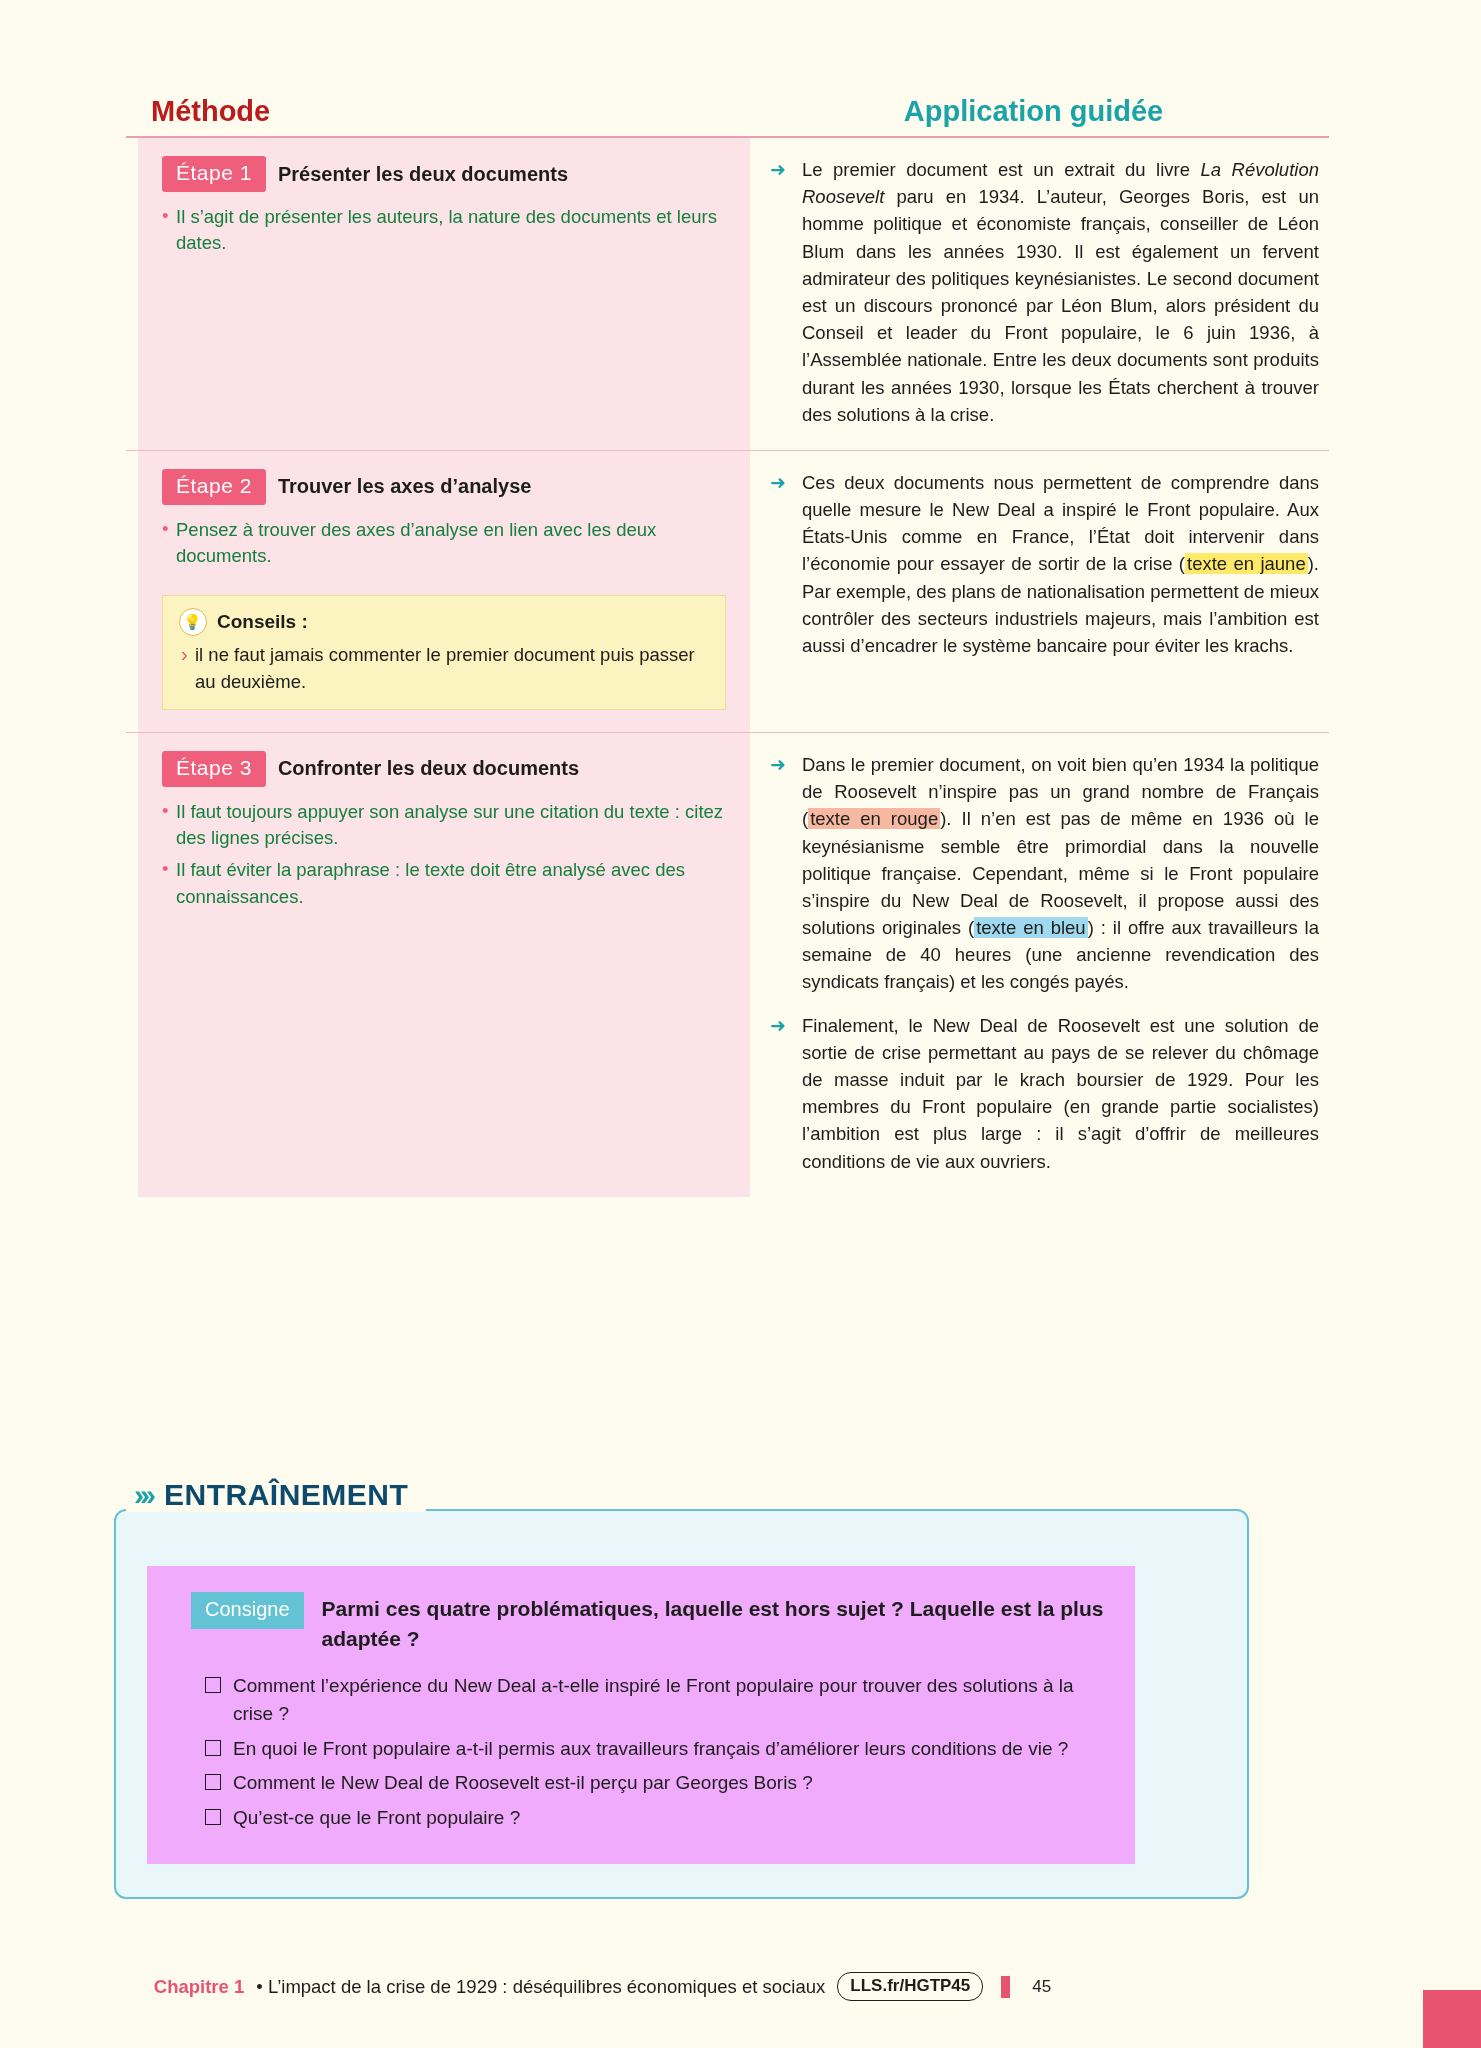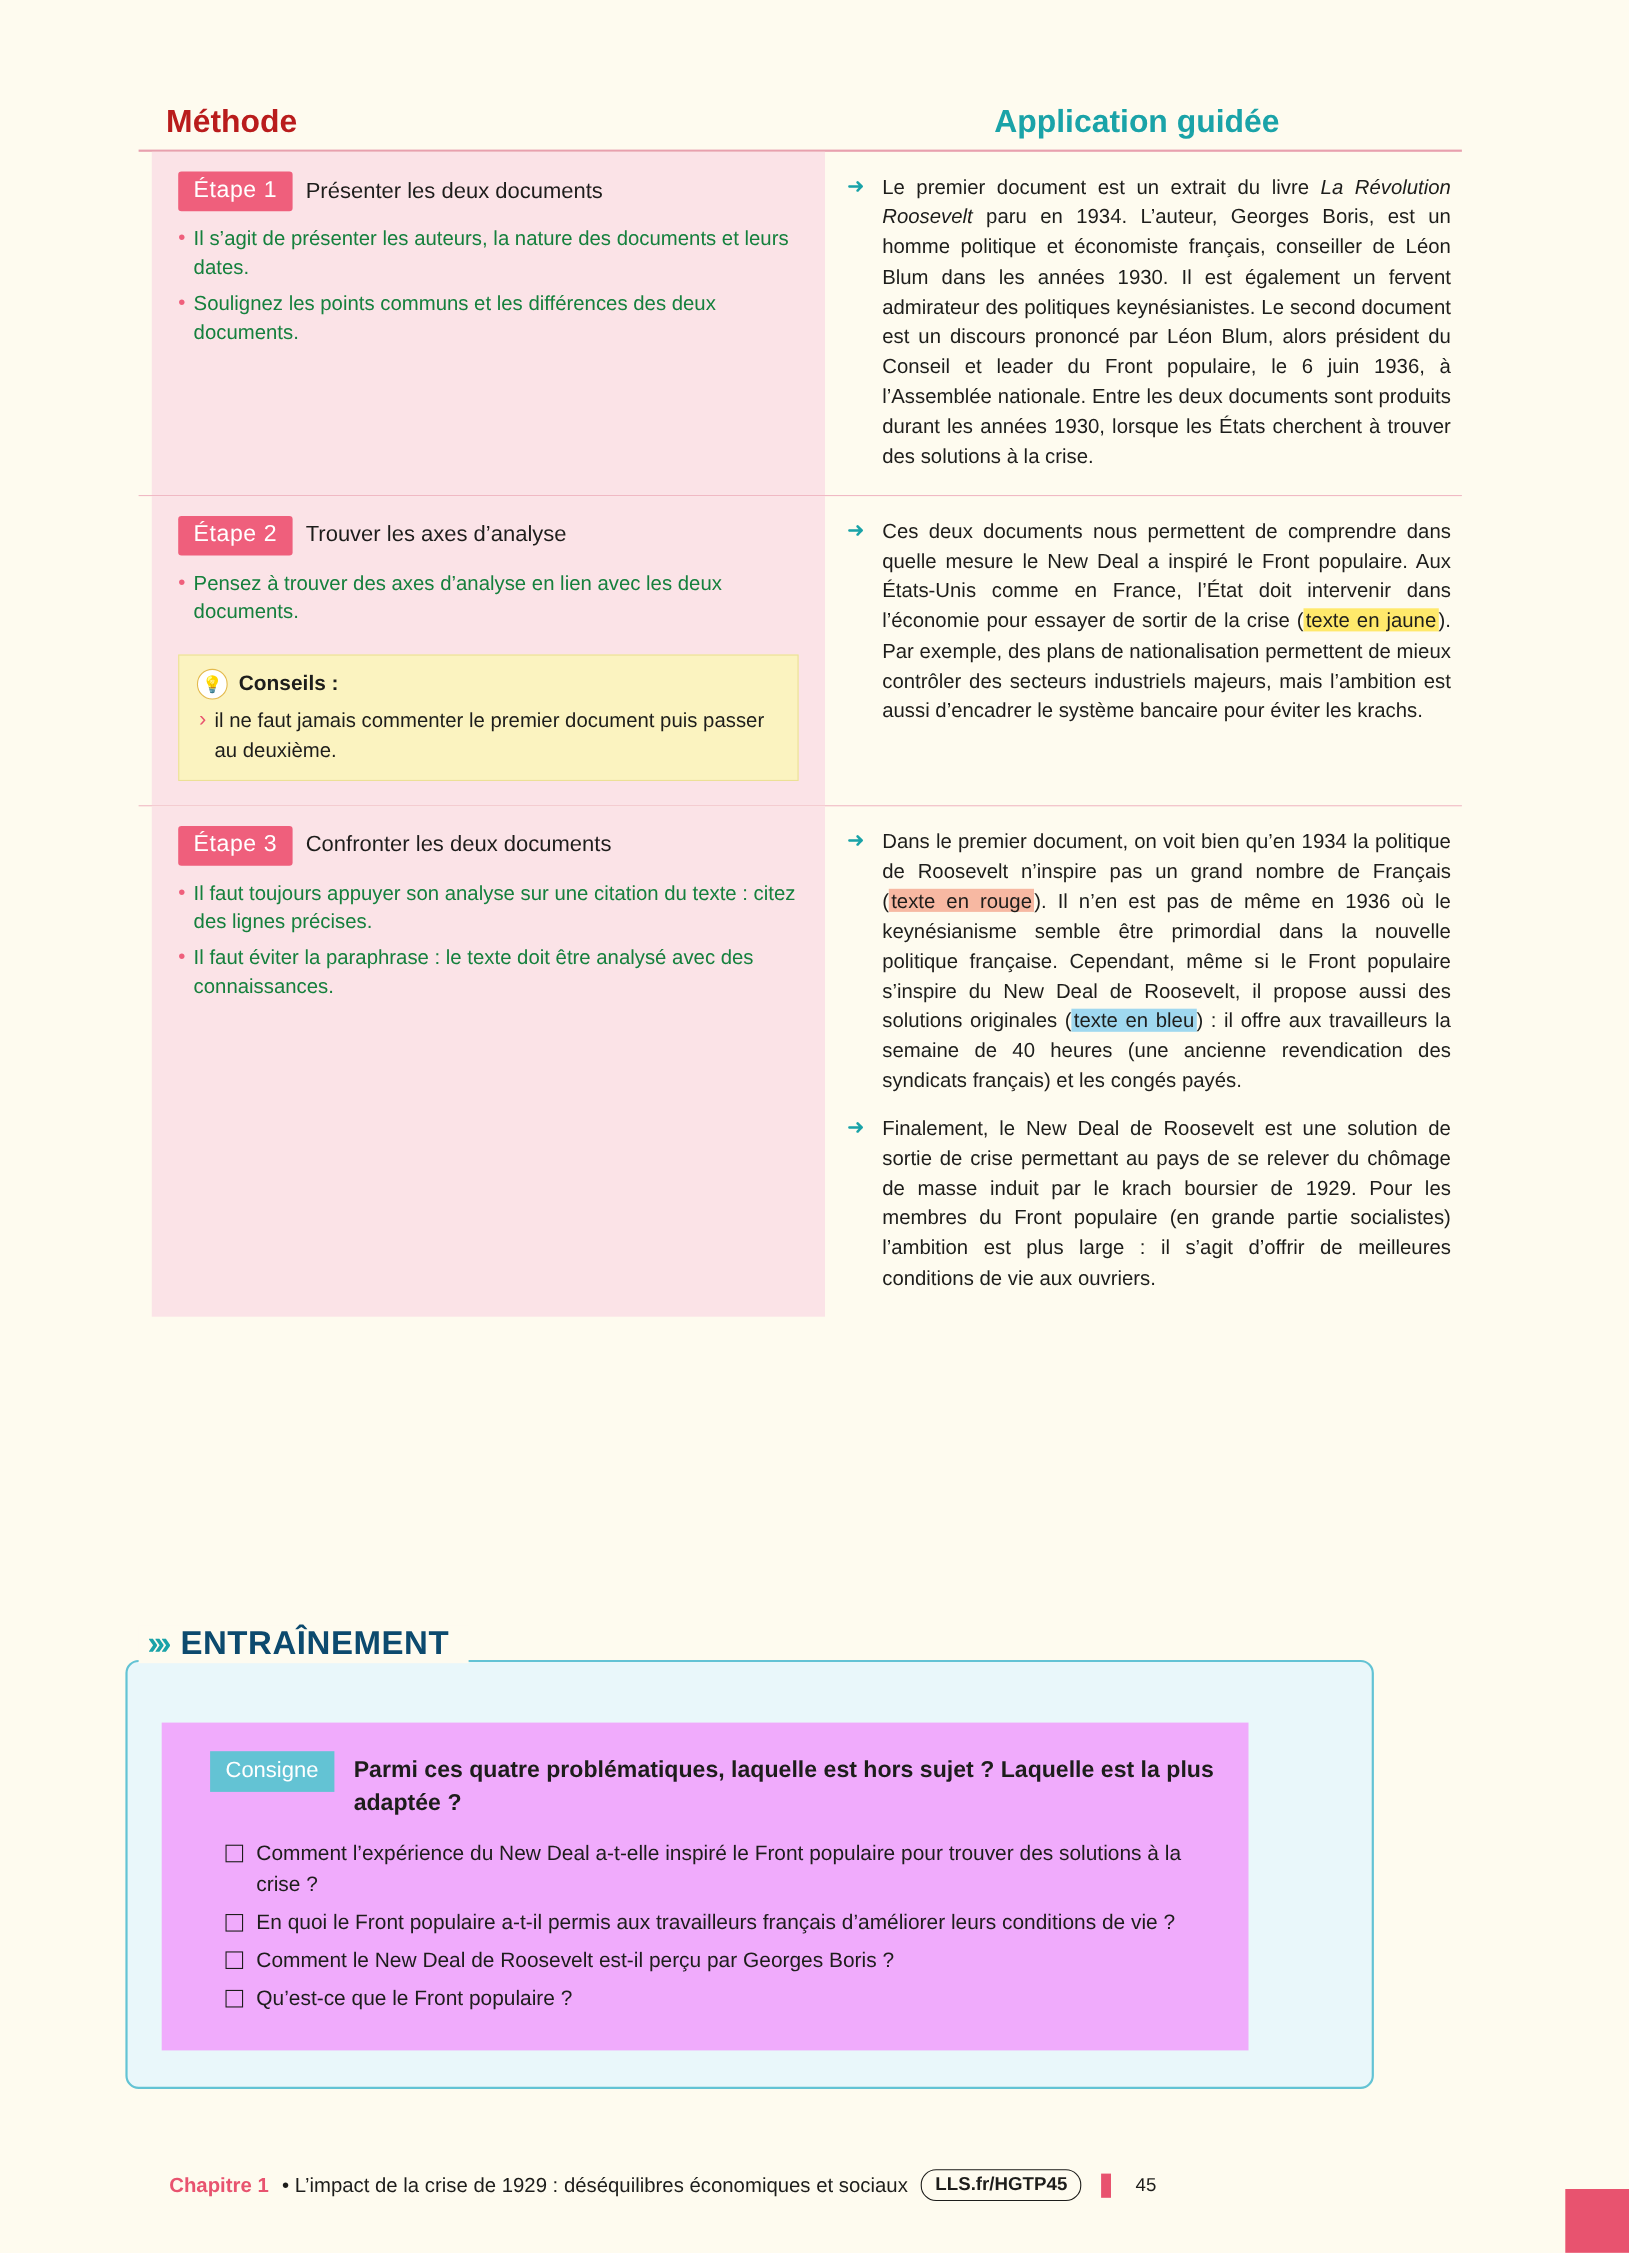--- a/index.html
+++ b/index.html
@@ -80,21 +80,21 @@
     background: #ef5f7c;
     color: #ffffff;
     font-size: 21px;
     padding: 5px 14px 7px 14px;
     border-radius: 3px;
     letter-spacing: .5px;
     white-space: nowrap;
   }
   .etape-title {
     font-size: 20px;
-    font-weight: normal;
+    font-weight: bold;
     color: #1d1d1b;
   }
   .bullets { margin: 0; padding: 0; list-style: none; }
   .bullets li {
     font-size: 18.5px;
     line-height: 1.42;
     color: #15803d;
     padding-left: 14px;
     position: relative;
     margin-bottom: 6px;
@@ -296,21 +296,20 @@
     <div class="rowset">
 
       <div class="row">
         <div class="cell-left">
           <div class="etape-line">
             <span class="etape-badge">Étape 1</span>
             <span class="etape-title">Présenter les deux documents</span>
           </div>
           <ul class="bullets">
             <li>Il s’agit de présenter les auteurs, la nature des documents et leurs dates.</li>
-            <li>Soulignez les points communs et les différences des deux documents.</li>
           </ul>
         </div>
         <div class="cell-right">
           <p class="app-par">
             <span class="arrow">➜</span>
             <span>Le premier document est un extrait du livre </span><span class="ital">La Révolution Roosevelt</span><span> paru en 1934. L’auteur, Georges Boris, est un homme politique et économiste français, conseiller de Léon Blum dans les années 1930. Il est également un fervent admirateur des politiques keynésianistes. Le second document est un discours prononcé par Léon Blum, alors président du Conseil et leader du Front populaire, le 6 juin 1936, à l’Assemblée nationale. Entre les deux documents sont produits durant les années 1930, lorsque les États cherchent à trouver des solutions à la crise.</span>
           </p>
         </div>
       </div>
 

